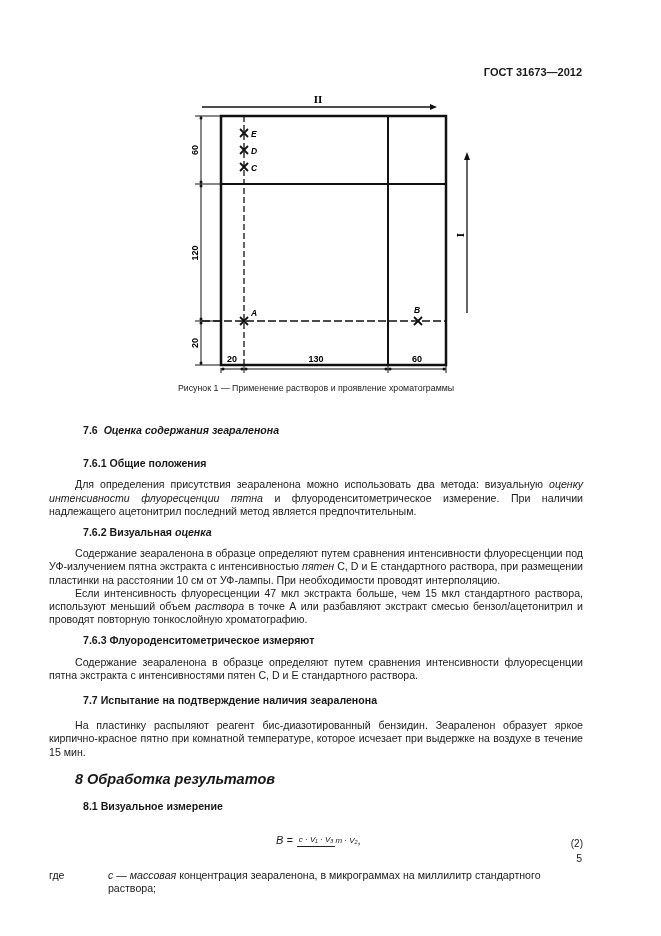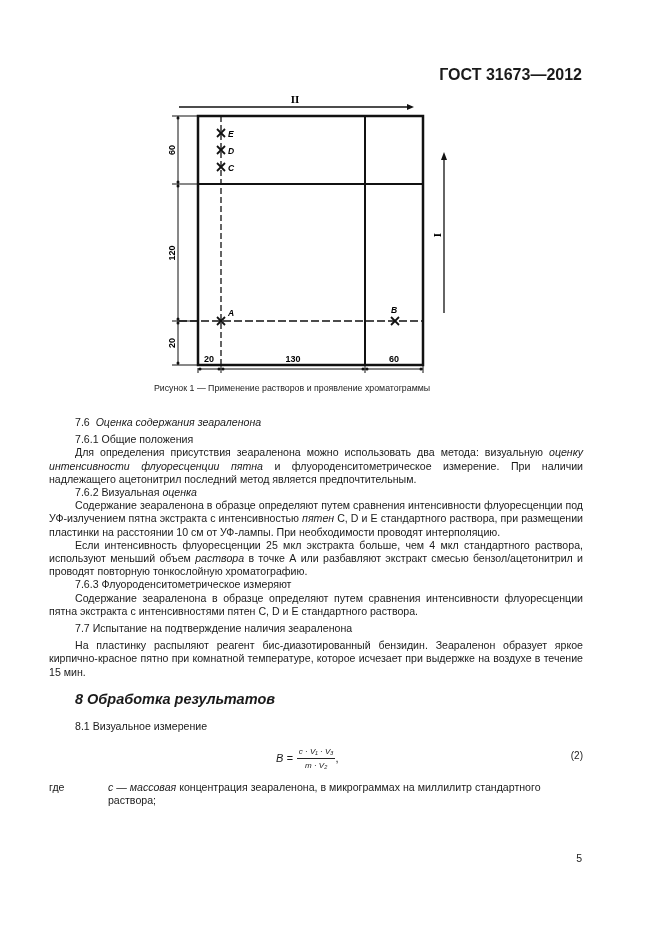--- a/index.html
+++ b/index.html
@@ -1,30 +1,30 @@
 <!DOCTYPE html>
 <html><head>
 <meta charset="utf-8">
 <style>
   html, body { margin: 0; padding: 0; background: #fff; }
   body { width: 661px; height: 936px; position: relative; overflow: hidden;
          font-family: "Liberation Sans", sans-serif; color: #1a1a1a; }
-  .header { position: absolute; top: 66px; right: 79px; font-weight: bold; font-size: 16px; }
-  .figure { position: absolute; left: 152px; top: 85px; width: 320px; height: 300px; }
-  .caption { position: absolute; top: 383px; left: 0; width: 584px; text-align: center; font-size: 8.8px; color: #222; }
+  .header { position: absolute; top: 66px; right: 79px; font-weight: bold; font-size: 11px; }
+  .figure { position: absolute; left: 175px; top: 85px; width: 320px; height: 300px; }
+  .caption { position: absolute; top: 383px; left: 0; width: 584px; text-align: center; font-size: 8.8px; color: #222; padding-left: 24px; }
   .content { position: absolute; left: 49px; top: 416px; width: 534px; font-size: 10.6px; line-height: 13.2px; }
-  .h3 { font-weight: normal; padding-left: 26px; margin: 0; }
+  .h3 { font-weight: bold; padding-left: 26px; margin: 8px; }
   .h3 i { font-style: italic; }
   .p { margin: 0; text-align: justify; text-indent: 26px; }
   .p i { font-style: italic; }
   .gap4 { height: 4px; }
   .h2 { font-weight: bold; font-size: 14.5px; padding-left: 26px; margin: 14px 0 14px 0; font-style: italic; }
   .formula-row { position: relative; height: 34px; margin-top: 6px; }
   .formula { position: absolute; left: 227px; top: 2px; display: flex; align-items: center; font-size: 11px; }
-  .frac { display: inline-flex; flex-direction: column; align-items: center; font-size: 8px; margin-left: 4px; }
+  .frac { display: inline-flex; flex-direction: row; align-items: center; font-size: 8px; margin-left: 4px; }
   .frac .num { border-bottom: 1px solid #222; padding: 0 2px; font-style: italic; }
   .frac .den { font-style: italic; }
   .fnum { position: absolute; right: 0; top: 6px; font-size: 10px; }
   .where { display: flex; margin-top: 4px; }
   .where .w1 { width: 60px; }
   .page-num { position: absolute; top: 852px; right: 79px; font-size: 10.5px; }
 </style>
 </head>
 <body>
 
@@ -104,21 +104,21 @@
 
 <div class="caption">Рисунок 1 — Применение растворов и проявление хроматограммы</div>
 
 <div class="content">
   <p class="h3"><span>7.6</span>&nbsp;&nbsp;<i>Оценка содержания зеараленона</i></p>
   <div class="gap4"></div>
   <p class="h3">7.6.1  Общие положения</p>
   <p class="p"><span>Для определения присутствия зеараленона можно использовать два метода: визуальную </span><i>оценку интенсивности флуоресценции пятна</i><span> и флуороденситометрическое измерение. При наличии надлежащего ацетонитрил последний метод является предпочтительным.</span></p>
   <p class="h3"><span>7.6.2  Визуальная </span><i>оценка</i></p>
   <p class="p"><span>Содержание зеараленона в образце определяют путем сравнения интенсивности флуоресценции под УФ-излучением пятна экстракта с интенсивностью </span><i>пятен</i><span> С, D и Е стандартного раствора, при размещении пластинки на расстоянии 10 см от УФ-лампы. При необходимости проводят интерполяцию.</span></p>
-  <p class="p"><span>Если интенсивность флуоресценции 25 мкл экстракта больше, чем 4 мкл стандартного раствора, используют меньший объем </span><i>раствора</i><span> в точке А или разбавляют экстракт смесью бензол/ацетонитрил и проводят повторную тонкослойную хроматографию.</span></p>
+  <p class="p"><span>Если интенсивность флуоресценции 47 мкл экстракта больше, чем 15 мкл стандартного раствора, используют меньший объем </span><i>раствора</i><span> в точке А или разбавляют экстракт смесью бензол/ацетонитрил и проводят повторную тонкослойную хроматографию.</span></p>
   <p class="h3">7.6.3  Флуороденситометрическое измеряют</p>
   <p class="p">Содержание зеараленона в образце определяют путем сравнения интенсивности флуоресценции пятна экстракта с интенсивностями пятен С, D и Е стандартного раствора.</p>
   <div class="gap4"></div>
   <p class="h3">7.7  Испытание на подтверждение наличия зеараленона</p>
   <div class="gap4"></div>
   <p class="p">На пластинку распыляют реагент бис-диазотированный бензидин. Зеараленон образует яркое кирпично-красное пятно при комнатной температуре, которое исчезает при выдержке на воздухе в течение 15 мин.</p>
   <p class="h2">8  Обработка результатов</p>
   <p class="h3">8.1  Визуальное измерение</p>
   <div class="gap4"></div>
   <div class="formula-row">

